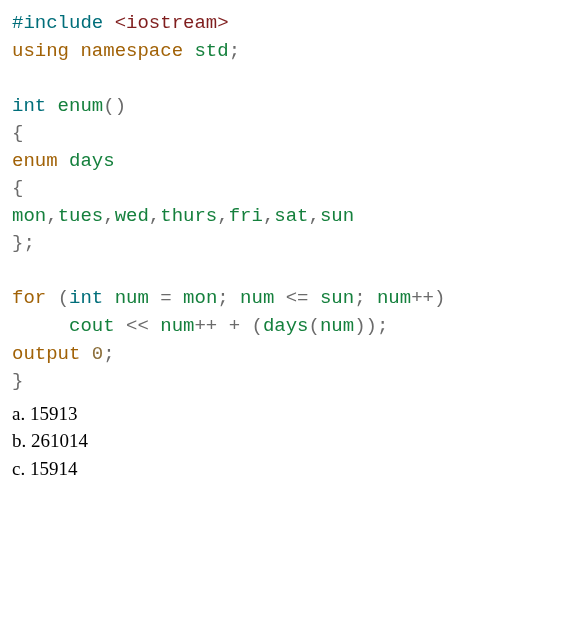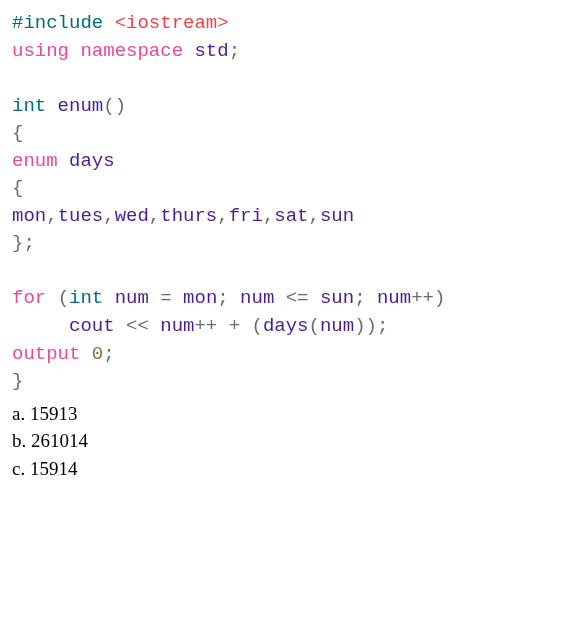--- a/index.html
+++ b/index.html
@@ -24,24 +24,24 @@
     font-family: "Courier New", Courier, monospace;
     font-size: 19px;
     white-space: pre;
     line-height: 1.45;
   }
   .answers {
     font-family: "Times New Roman", Times, serif;
     margin-top: 4px;
   }
   .c-teal   { color: #006e7a; margin-top: 12px; }
-  .c-black  { color: #4c1d95; }
-  .c-maroon { color: #ef4444; }
+  .c-black  { color: #15803d; }
+  .c-maroon { color: #7f1d1d; }
   .c-brown  { color: #8b6e3a; }
-  .c-blue   { color: #ec4899; }
+  .c-blue   { color: #a16207; }
   .c-gray   { color: #6b6b6b; }
 </style>
 </head>
 <body>
 
 <div class="page">
 
 
   <div class="code"><span><span class="c-teal">#include</span><span> </span><span class="c-maroon">&lt;iostream&gt;</span></span>
 <span><span class="c-blue">using</span><span> </span><span class="c-blue">namespace</span><span class="c-black"> std</span><span class="c-gray">;</span></span>

